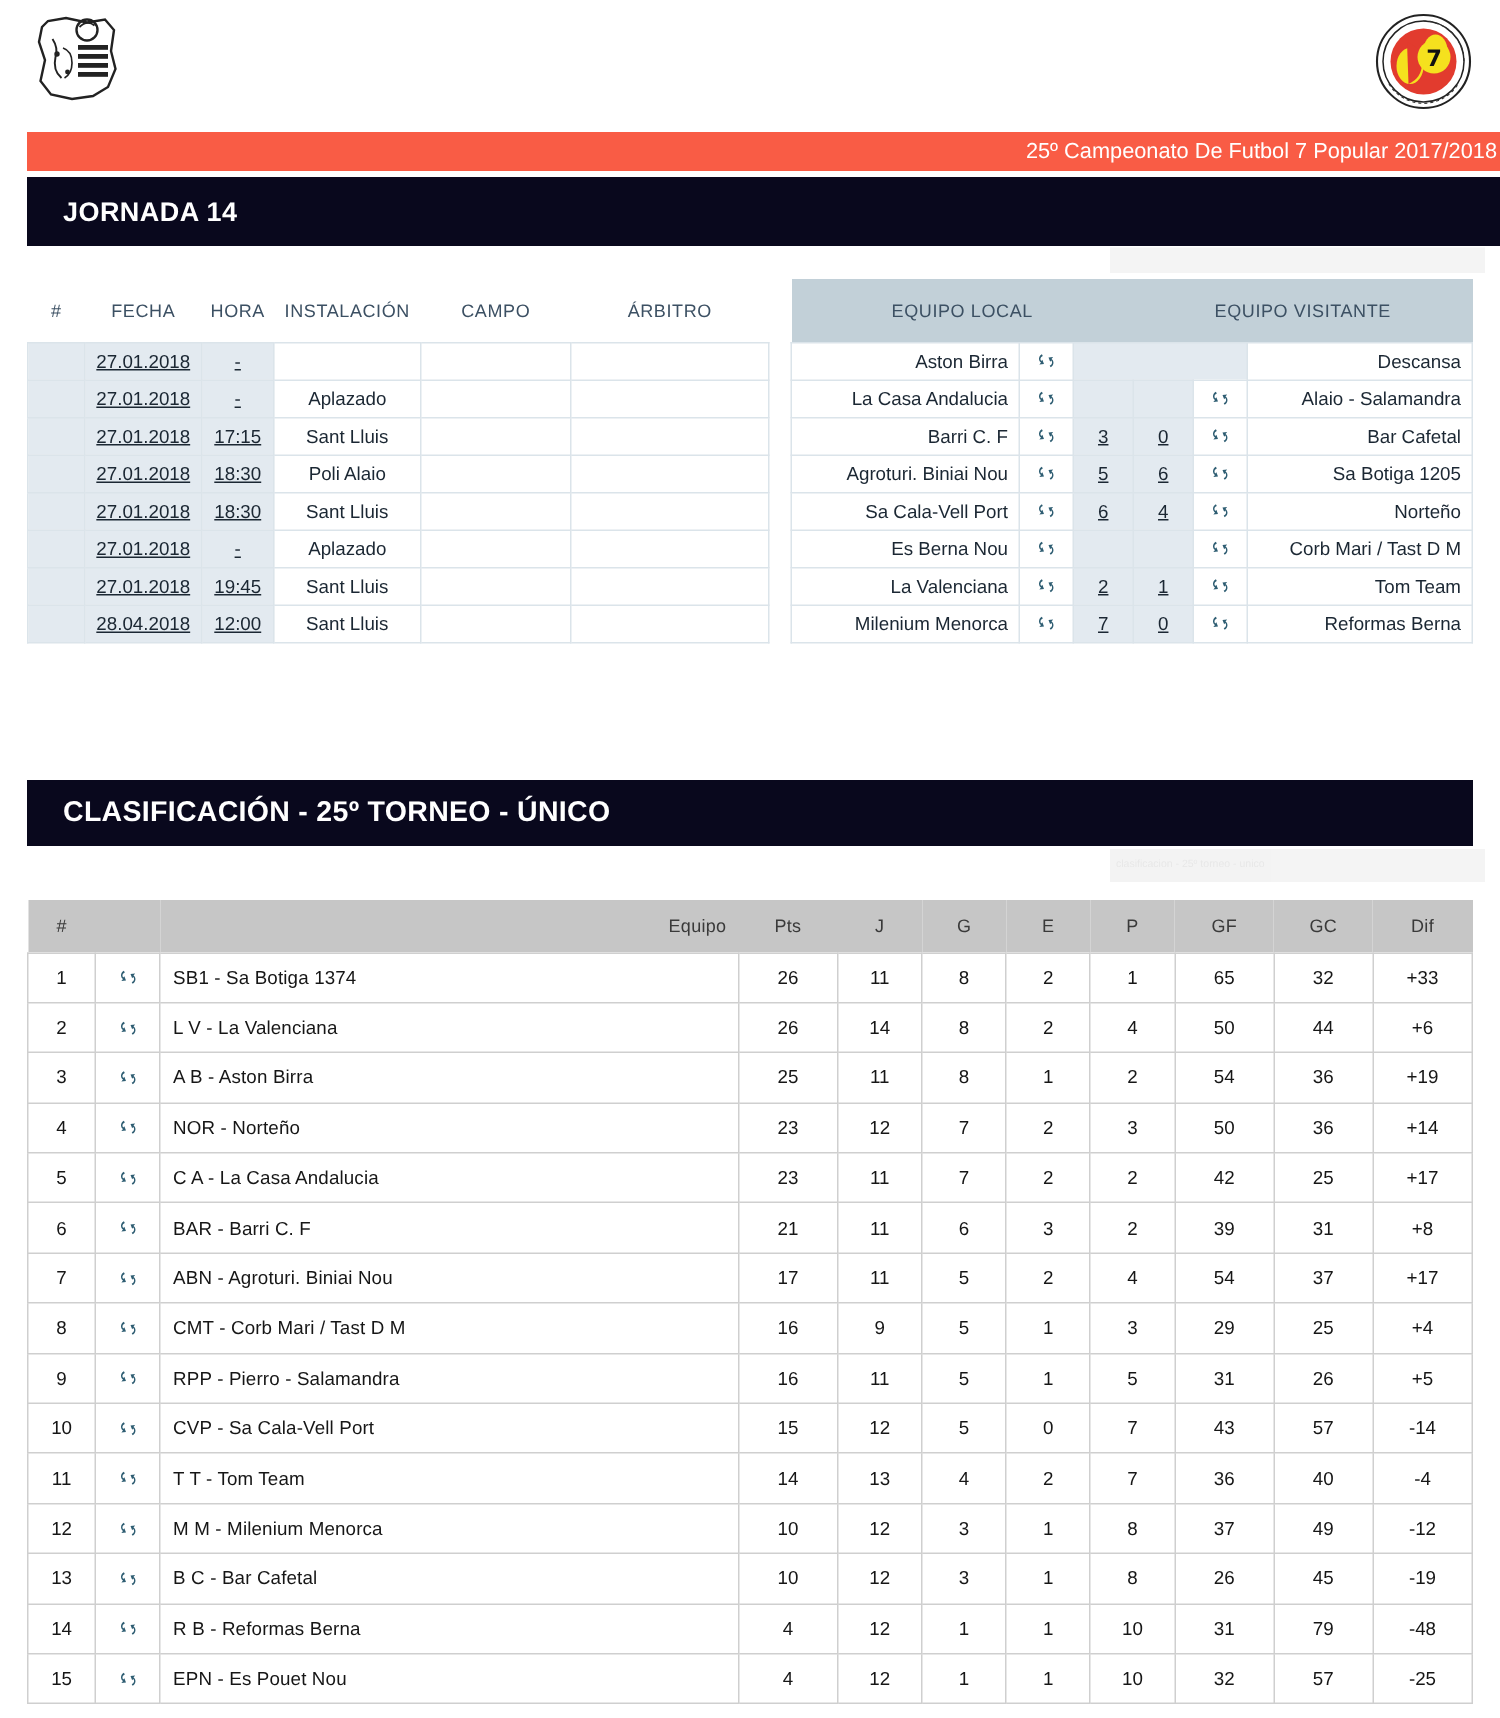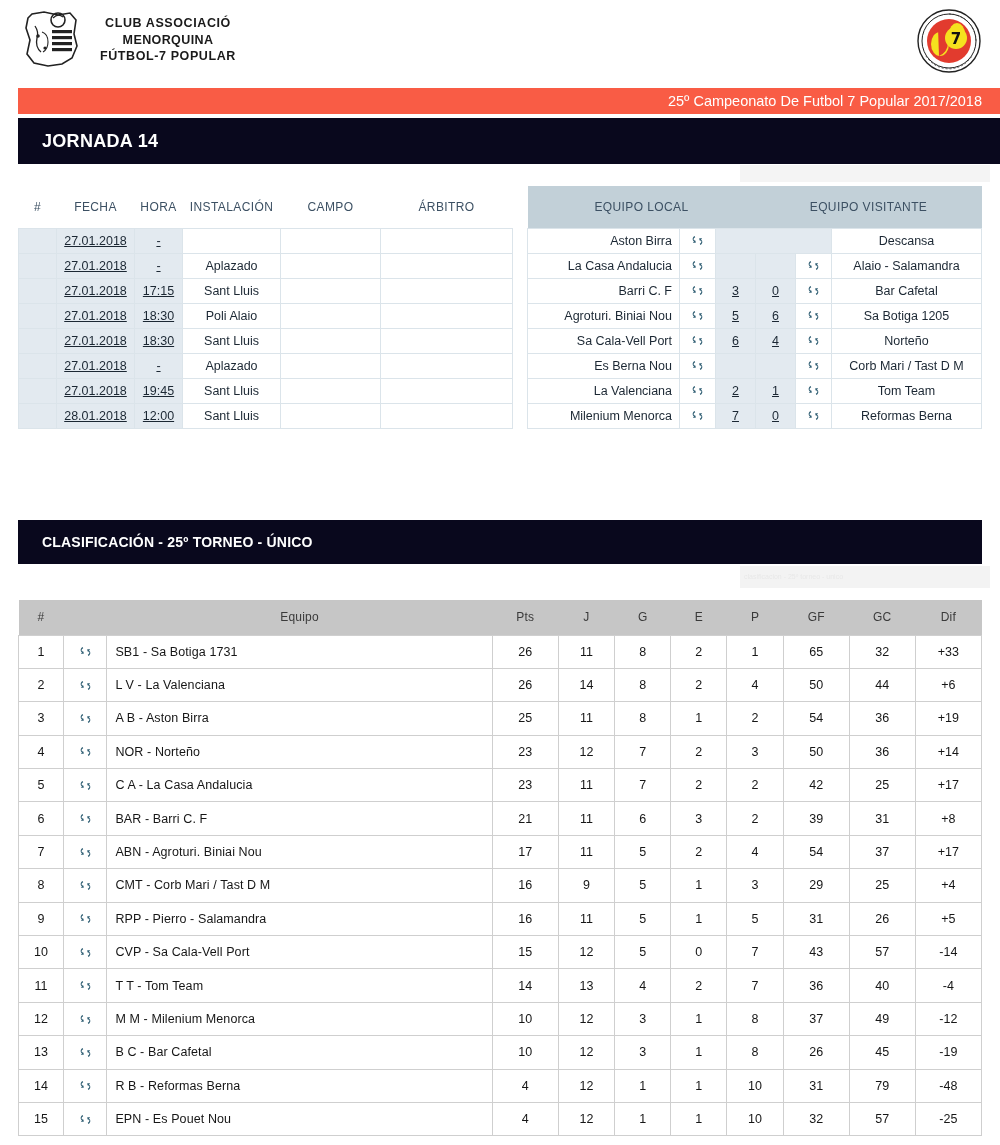--- a/index.html
+++ b/index.html
@@ -40,42 +40,42 @@
   }
 
   
   .orange-bar {
     position:absolute; left:18px; right:0; top:88px;
     height:26px;
     background:#f95c45;
     color:#ffffff;
     font-size:14.5px;
     display:flex; align-items:center; justify-content:flex-end;
-    padding-right:18px;
+    padding-right:2px;
     white-space:nowrap;
   }
 
   
   .dark-bar {
     background:#09081d;
     color:#ffffff;
     display:flex; align-items:center;
     padding-left:24px;
     font-weight:bold;
   }
   .bar-jornada {
     position:absolute; left:18px; right:0; top:118px;
     height:46px;
     font-size:18px;
     letter-spacing:.3px;
   }
   .bar-clasif {
     position:absolute; left:18px; right:18px; top:520px;
     height:44px;
-    font-size:14px;
+    font-size:19px;
     letter-spacing:.2px;
     align-items:center;
   }
 
   .ghost-box {
     position:absolute;
     background:#f2f2f2;
     opacity:.85;
   }
   .ghost-1 { left:740px; top:165px; width:250px; height:17px; }
@@ -109,21 +109,21 @@
     border:1px solid #dbe4ea;
     padding:0 7px;
     color:#1b2733;
     font-size:12.5px;
     vertical-align:middle;
   }
   .shade { background:#e3eaf0;text-decoration:underline; }
   .white { background:#ffffff;margin-top:48px; }
   .c { text-align:center; }
   .r { text-align:right; }
-  .l { text-align:center; }
+  .l { text-align:right; }
 
   .col-num   { width:38px; }
   .col-date  { width:78px; }
   .col-hora  { width:48px; }
   .col-inst  { width:98px; }
   .col-campo { width:100px; }
   .col-arb   { width:132px; }
   .col-gapA  { width:12px; }
   .col-local { width:152px; }
   .col-ilocal{ width:36px; }
@@ -186,25 +186,20 @@
         <path d="M35 12 q5 -5 10 -1" fill="none" stroke="#222" stroke-width="1.2"></path>
         <path d="M17 20 q4 6 2 12 q-2 9 4 14" fill="none" stroke="#222" stroke-width="1.3"></path>
         <path d="M24 26 q6 2 6 10 q0 7 -5 10" fill="none" stroke="#222" stroke-width="1.1"></path>
         <circle cx="20" cy="30" r="1.8" fill="#222"></circle>
         <circle cx="27" cy="42" r="1.6" fill="#222"></circle>
         <rect x="34" y="24" width="20" height="3.2" fill="#222"></rect>
         <rect x="34" y="30" width="20" height="3.2" fill="#222"></rect>
         <rect x="34" y="36" width="20" height="3.2" fill="#222"></rect>
         <rect x="34" y="42" width="20" height="3.2" fill="#222"></rect>
       </svg>
-    </div>
-    <div class="logo-title">
-      <div>CLUB ASSOCIACIÓ</div>
-      <div>MENORQUINA</div>
-      <div>FÚTBOL-7 POPULAR</div>
     </div>
   </div>
 
   <div class="logo-right">
     <svg width="66" height="66" viewBox="0 0 66 66">
       <circle cx="33" cy="33" r="31" fill="#ffffff" stroke="#222" stroke-width="1.4"></circle>
       <circle cx="33" cy="33" r="27" fill="#ffffff" stroke="#222" stroke-width="1"></circle>
       <circle cx="33" cy="33" r="22" fill="#e23b2e"></circle>
       <ellipse cx="24" cy="36" rx="9" ry="12" fill="#f5e11e"></ellipse>
       <ellipse cx="41" cy="26" rx="8" ry="11" fill="#f5e11e"></ellipse>
@@ -394,21 +389,21 @@
         <td class="shade c">2</td>
         <td class="shade c">1</td>
         <td class="white c"><span class="swirl"><svg width="15" height="15" viewBox="0 0 15 15">
               <path d="M4.6 3.1 C2.2 4.4 2.1 7.3 4.0 8.6 L2.9 10.0 L6.0 9.6 L4.9 6.8 L4.2 7.7 C3.2 6.7 3.5 4.9 5.2 4.3 Z" fill="#2e5d72"></path>
               <path d="M10.4 11.9 C12.8 10.6 12.9 7.7 11.0 6.4 L12.1 5.0 L9.0 5.4 L10.1 8.2 L10.8 7.3 C11.8 8.3 11.5 10.1 9.8 10.7 Z" fill="#2e5d72"></path>
             </svg></span></td>
         <td class="white l">Tom Team</td>
       </tr>
       <tr>
         <td class="shade c"></td>
-        <td class="shade c">28.01.2018</td>
+        <td class="shade c">28.04.2018</td>
         <td class="shade c">12:00</td>
         <td class="white c">Sant Lluis</td>
         <td class="white c"></td>
         <td class="white c"></td>
         <td style="border:none;background:#fff"></td>
         <td class="white r">Milenium Menorca</td>
         <td class="white c"><span class="swirl"><svg width="15" height="15" viewBox="0 0 15 15">
               <path d="M4.6 3.1 C2.2 4.4 2.1 7.3 4.0 8.6 L2.9 10.0 L6.0 9.6 L4.9 6.8 L4.2 7.7 C3.2 6.7 3.5 4.9 5.2 4.3 Z" fill="#2e5d72"></path>
               <path d="M10.4 11.9 C12.8 10.6 12.9 7.7 11.0 6.4 L12.1 5.0 L9.0 5.4 L10.1 8.2 L10.8 7.3 C11.8 8.3 11.5 10.1 9.8 10.7 Z" fill="#2e5d72"></path>
             </svg></span></td>
@@ -460,21 +455,21 @@
       <th class="c">Dif</th>
     </tr>
   </thead>
   <tbody>
       <tr>
         <td class="cl-pos">1</td>
         <td class="cl-ico"><span class="swirl"><svg width="15" height="15" viewBox="0 0 15 15">
               <path d="M4.6 3.1 C2.2 4.4 2.1 7.3 4.0 8.6 L2.9 10.0 L6.0 9.6 L4.9 6.8 L4.2 7.7 C3.2 6.7 3.5 4.9 5.2 4.3 Z" fill="#2e5d72"></path>
               <path d="M10.4 11.9 C12.8 10.6 12.9 7.7 11.0 6.4 L12.1 5.0 L9.0 5.4 L10.1 8.2 L10.8 7.3 C11.8 8.3 11.5 10.1 9.8 10.7 Z" fill="#2e5d72"></path>
             </svg></span></td>
-        <td class="cl-team">SB1 - Sa Botiga 1731</td>
+        <td class="cl-team">SB1 - Sa Botiga 1374</td>
         <td class="cl-stat-w">26</td>
         <td class="cl-stat">11</td>
         <td class="cl-stat">8</td>
         <td class="cl-stat">2</td>
         <td class="cl-stat">1</td>
         <td class="cl-stat-w">65</td>
         <td class="cl-stat-w">32</td>
         <td class="cl-stat-w">+33</td>
       </tr>
       <tr>

